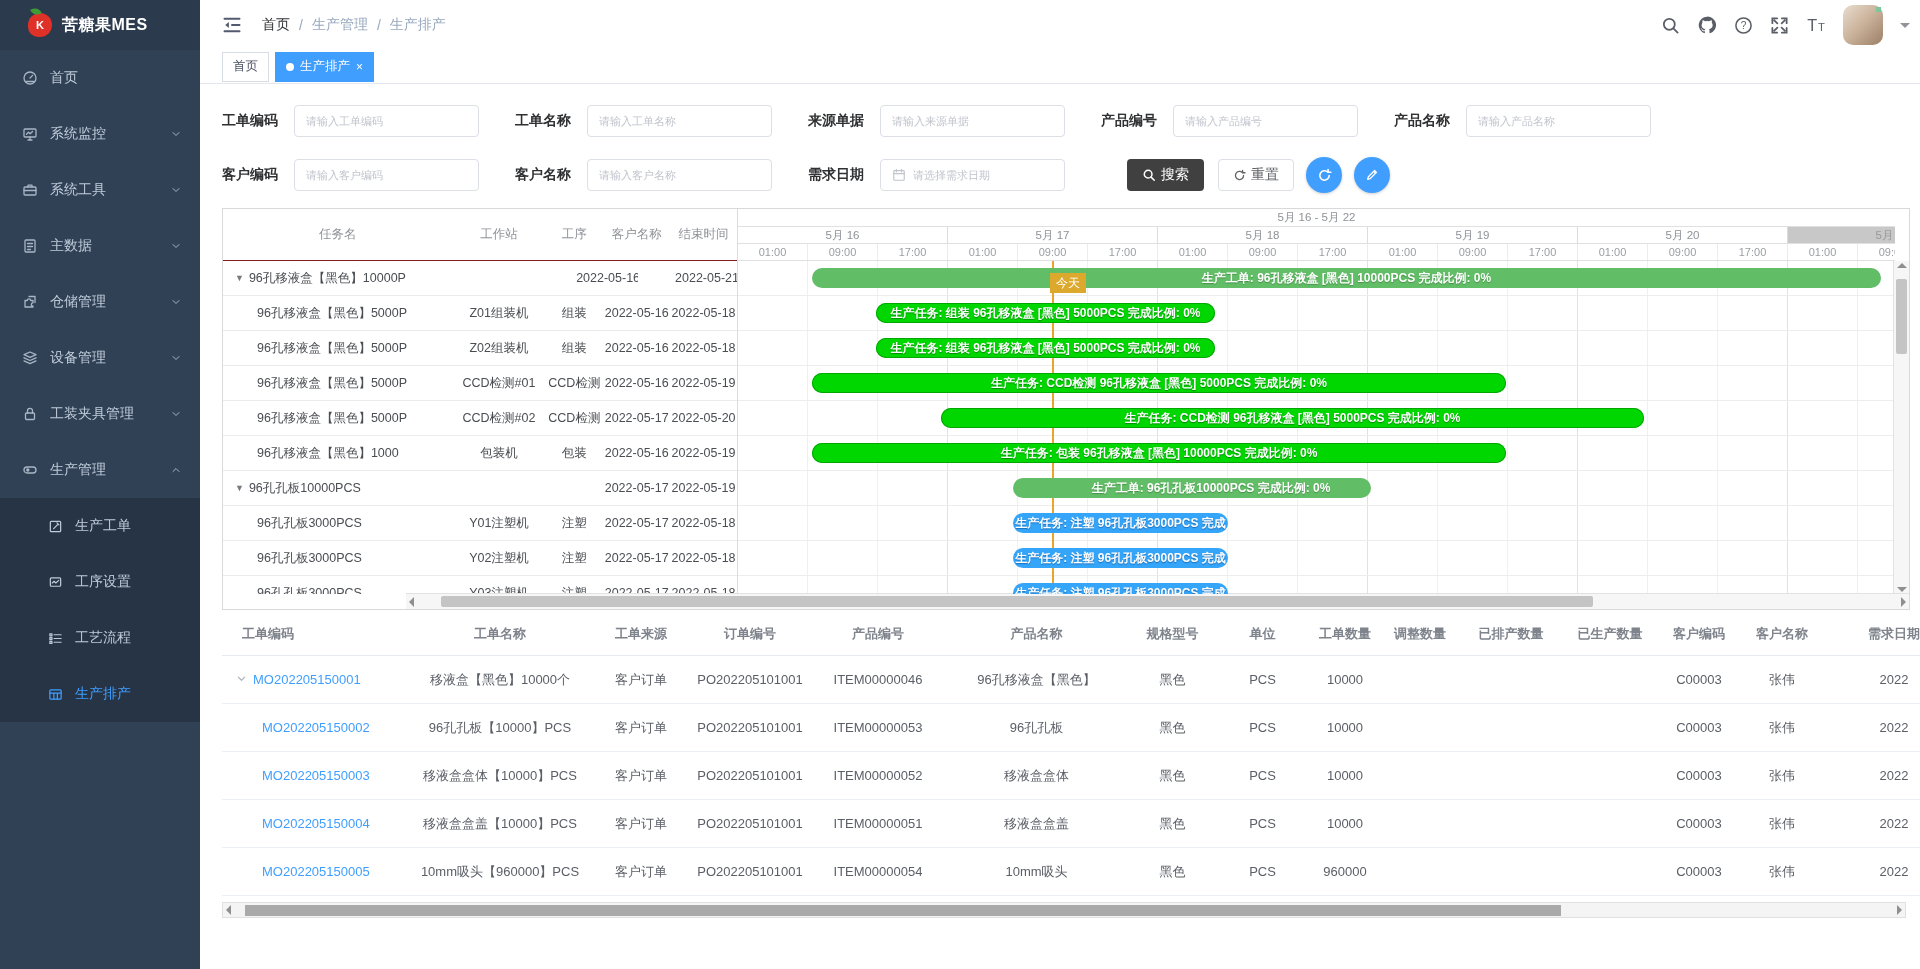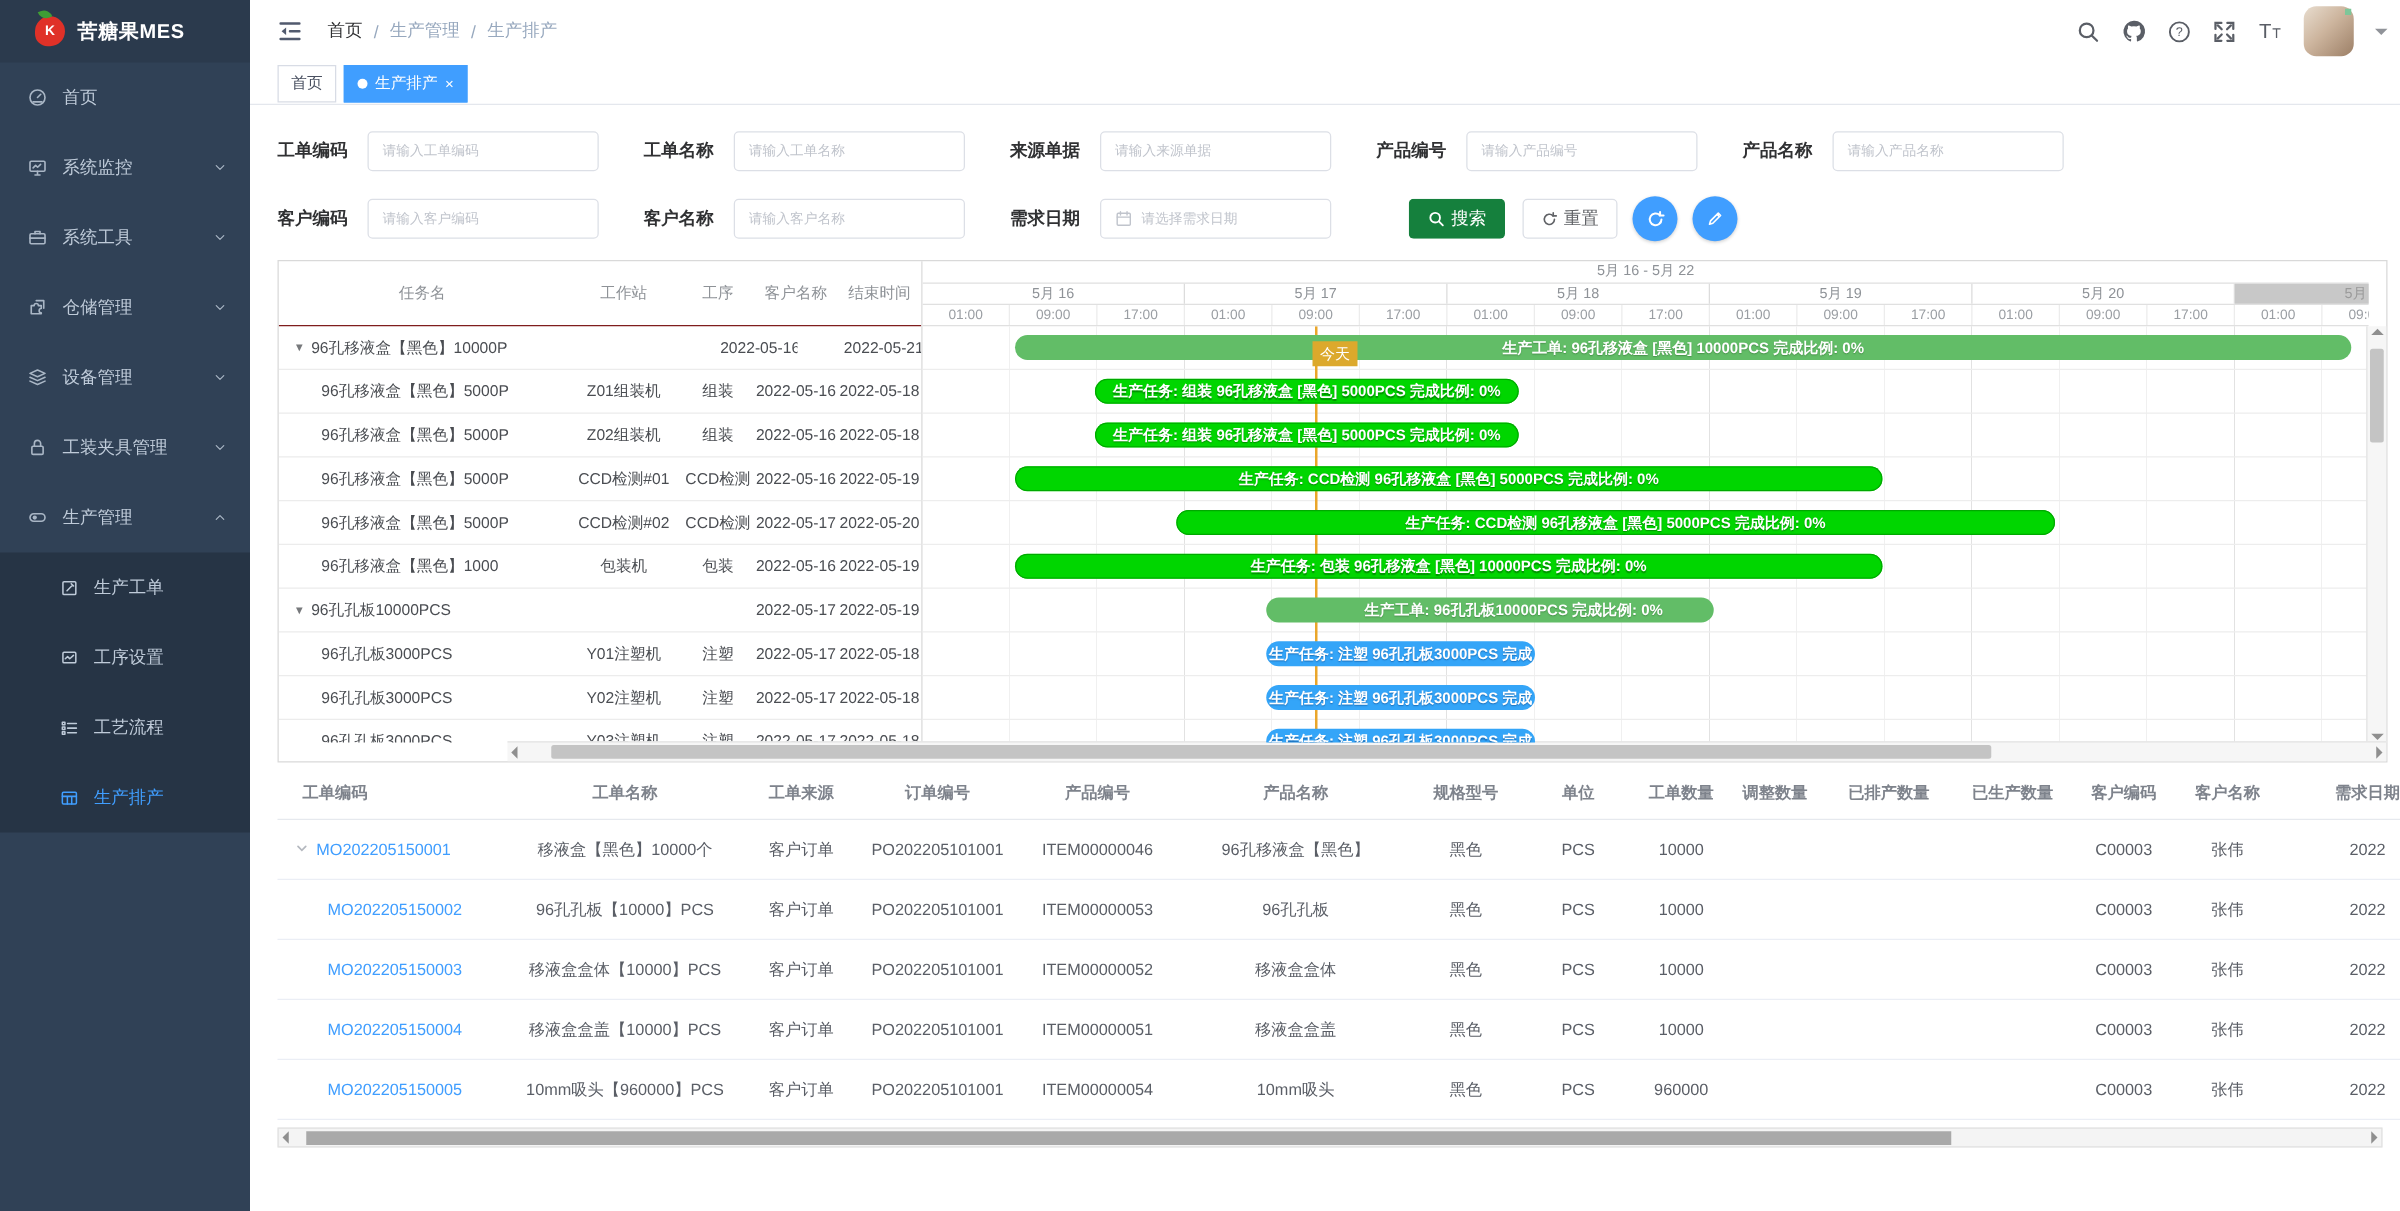--- a/index.html
+++ b/index.html
@@ -48,21 +48,21 @@
   #filter-row1 { top:105px; } #filter-row2 { top:157px; }
   .f-group { display:flex; align-items:center; margin-right:36px; }
   .f-label { width:60px; font-size:14px; font-weight:bold; color:#303133; white-space:nowrap; margin-right:12px; }
   .f-input { width:185px; height:32px; border:1px solid #dcdfe6; border-radius:4px; padding:0 11px;
     font-size:13.5px; color:#606266; display:flex; align-items:center; gap:7px; background:#fff; }
   .f-input input { border:none; outline:none; width:100%; font-size:11px; font-family:Liberation Serif, serif; color:#606266; }
   .f-input input::placeholder { color:#c0c4cc; }
   .f-input .ic { color:#c0c4cc; }
   .btn { height:32px; border-radius:4px; display:inline-flex; align-items:center; gap:5px; font-size:14px;
     padding:0 14px; cursor:pointer; border:1px solid transparent; }
-  .btn-primary { background:#15803d; color:#fff; }
+  .btn-primary { background:#404040; color:#fff; }
   .btn-plain { background:#fff; color:#606266; border-color:#dcdfe6; }
   .btn-round { width:36px; height:36px; border-radius:50%; background:#409EFF; color:#fff; display:flex;
     align-items:center; justify-content:center; cursor:pointer; margin-left:12px; box-shadow:0 1px 3px rgba(0,0,0,.2); }
   #search-btn { margin-left:26px; }
   #reset-btn { margin-left:14px; }
   
   #gantt { position:absolute; left:222px; top:208px; width:1688px; height:402px; border:1px solid #d9d9d9; background:#fff; }
   #gantt-left { position:absolute; left:0; top:0; width:515px; height:385px; border-right:1px solid #dcdcdc; overflow:hidden; }
   #gantt-left-header { height:52px; display:flex; align-items:center; border-bottom:1px solid #7f1d1d; color:#8e9297; font-size:12.5px; }
   #gantt-left-header div { text-align:center; }
@@ -154,20 +154,34 @@
         <span class="lbl">系统工具</span>
         <span class="ic menu-arrow">
           <svg viewBox="0 0 16 16" width="12" height="12" fill="none" stroke="currentColor" stroke-width="1.3" stroke-linecap="round" stroke-linejoin="round">
             <path d="M4 6l4 4 4-4"></path>
           </svg>
         </span>
       </div>
       <div class="menu-item">
         <span class="ic">
           <svg viewBox="0 0 16 16" width="16" height="16" fill="none" stroke="currentColor" stroke-width="1.3" stroke-linecap="round" stroke-linejoin="round">
+            <rect x="3" y="2" width="10" height="12" rx="1"></rect>
+            <path d="M5.5 5.5h5M5.5 8.5h5M5.5 11.5h3"></path>
+          </svg>
+        </span>
+        <span class="lbl">主数据</span>
+        <span class="ic menu-arrow">
+          <svg viewBox="0 0 16 16" width="12" height="12" fill="none" stroke="currentColor" stroke-width="1.3" stroke-linecap="round" stroke-linejoin="round">
+            <path d="M4 6l4 4 4-4"></path>
+          </svg>
+        </span>
+      </div>
+      <div class="menu-item">
+        <span class="ic">
+          <svg viewBox="0 0 16 16" width="16" height="16" fill="none" stroke="currentColor" stroke-width="1.3" stroke-linecap="round" stroke-linejoin="round">
             <path d="M3 6.5h2.3a1.7 1.7 0 1 1 3.4 0H11v2.3a1.7 1.7 0 1 0 0 3.4V13H3z"></path>
             <path d="M7 2.5h6v6"></path>
           </svg>
         </span>
         <span class="lbl">仓储管理</span>
         <span class="ic menu-arrow">
           <svg viewBox="0 0 16 16" width="12" height="12" fill="none" stroke="currentColor" stroke-width="1.3" stroke-linecap="round" stroke-linejoin="round">
             <path d="M4 6l4 4 4-4"></path>
           </svg>
         </span>

